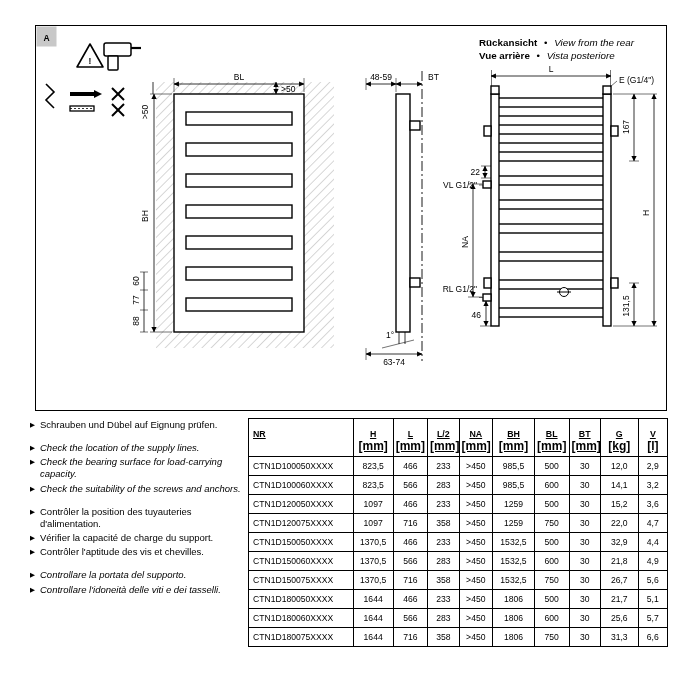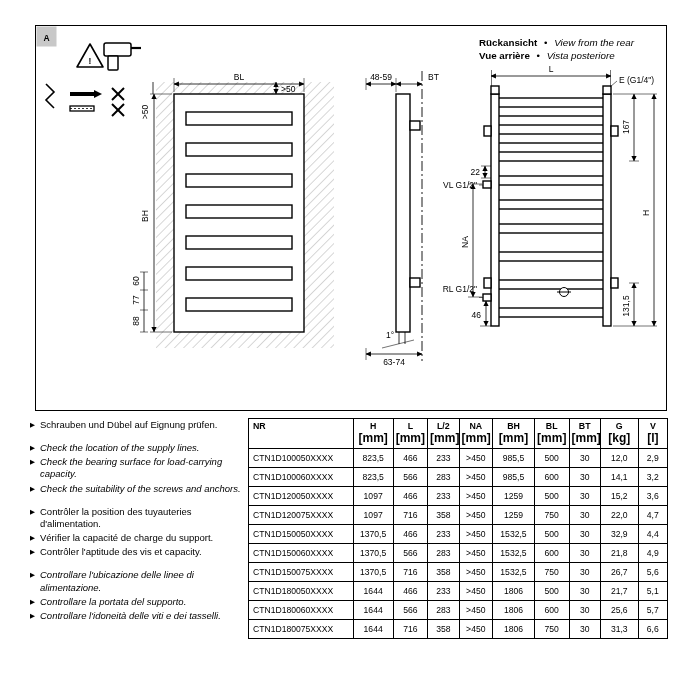--- a/index.html
+++ b/index.html
@@ -23,21 +23,21 @@
   .chk-group { margin-bottom:11px; }
   .chk-group.ital { font-style:italic; }
   .chk-item { display:flex; margin-bottom:2px; }
   .chk-bullet { flex:0 0 auto; font-size:6.5px; font-style:normal; margin-right:5px; margin-top:2px; }
   .chk-text { flex:1; }
 
   .spec-table-wrap { position:absolute; left:248px; top:418px; }
   table.spec { border-collapse:collapse; table-layout:fixed; width:420px; font-size:8.6px; }
   table.spec th, table.spec td { border:1px solid #000; padding:1px 2px; text-align:center;
                                  vertical-align:middle; height:16px; overflow:hidden; }
-  table.spec th { font-weight:bold; font-size:8.8px; height:26px; vertical-align:top; padding-top:2px; }
+  table.spec th { font-weight:bold; font-size:8.8px; height:26px; vertical-align:top; padding-top:10px;text-decoration:underline; }
   table.spec th .hu { font-size:12px; min-height:9px; }
   table.spec td.nr, table.spec th.nr { text-align:left; padding-left:4px; }
 </style>
 </head>
 <body>
 
 <div class="page">
 
   <div class="diagram-box">
     <svg viewBox="0 0 630 384">
@@ -301,28 +301,24 @@
       <div class="chk-item">
         <span class="chk-bullet">▶</span>
         <span class="chk-text">Contrôler la position des tuyauteries d'alimentation.</span>
       </div>
       <div class="chk-item">
         <span class="chk-bullet">▶</span>
         <span class="chk-text">Vérifier la capacité de charge du support.</span>
       </div>
       <div class="chk-item">
         <span class="chk-bullet">▶</span>
-        <span class="chk-text">Contrôler l'aptitude des vis et capacity.</span>
+        <span class="chk-text">Contrôler l'aptitude des vis et chevilles.</span>
       </div>
     </div>
     <div class="chk-group ital">
-      <div class="chk-item">
-        <span class="chk-bullet">▶</span>
-        <span class="chk-text">Controllare l'ubicazione delle linee di alimentazione.</span>
-      </div>
       <div class="chk-item">
         <span class="chk-bullet">▶</span>
         <span class="chk-text">Controllare la portata del supporto.</span>
       </div>
       <div class="chk-item">
         <span class="chk-bullet">▶</span>
         <span class="chk-text">Controllare l'idoneità delle viti e dei tasselli.</span>
       </div>
     </div>
   </div>

